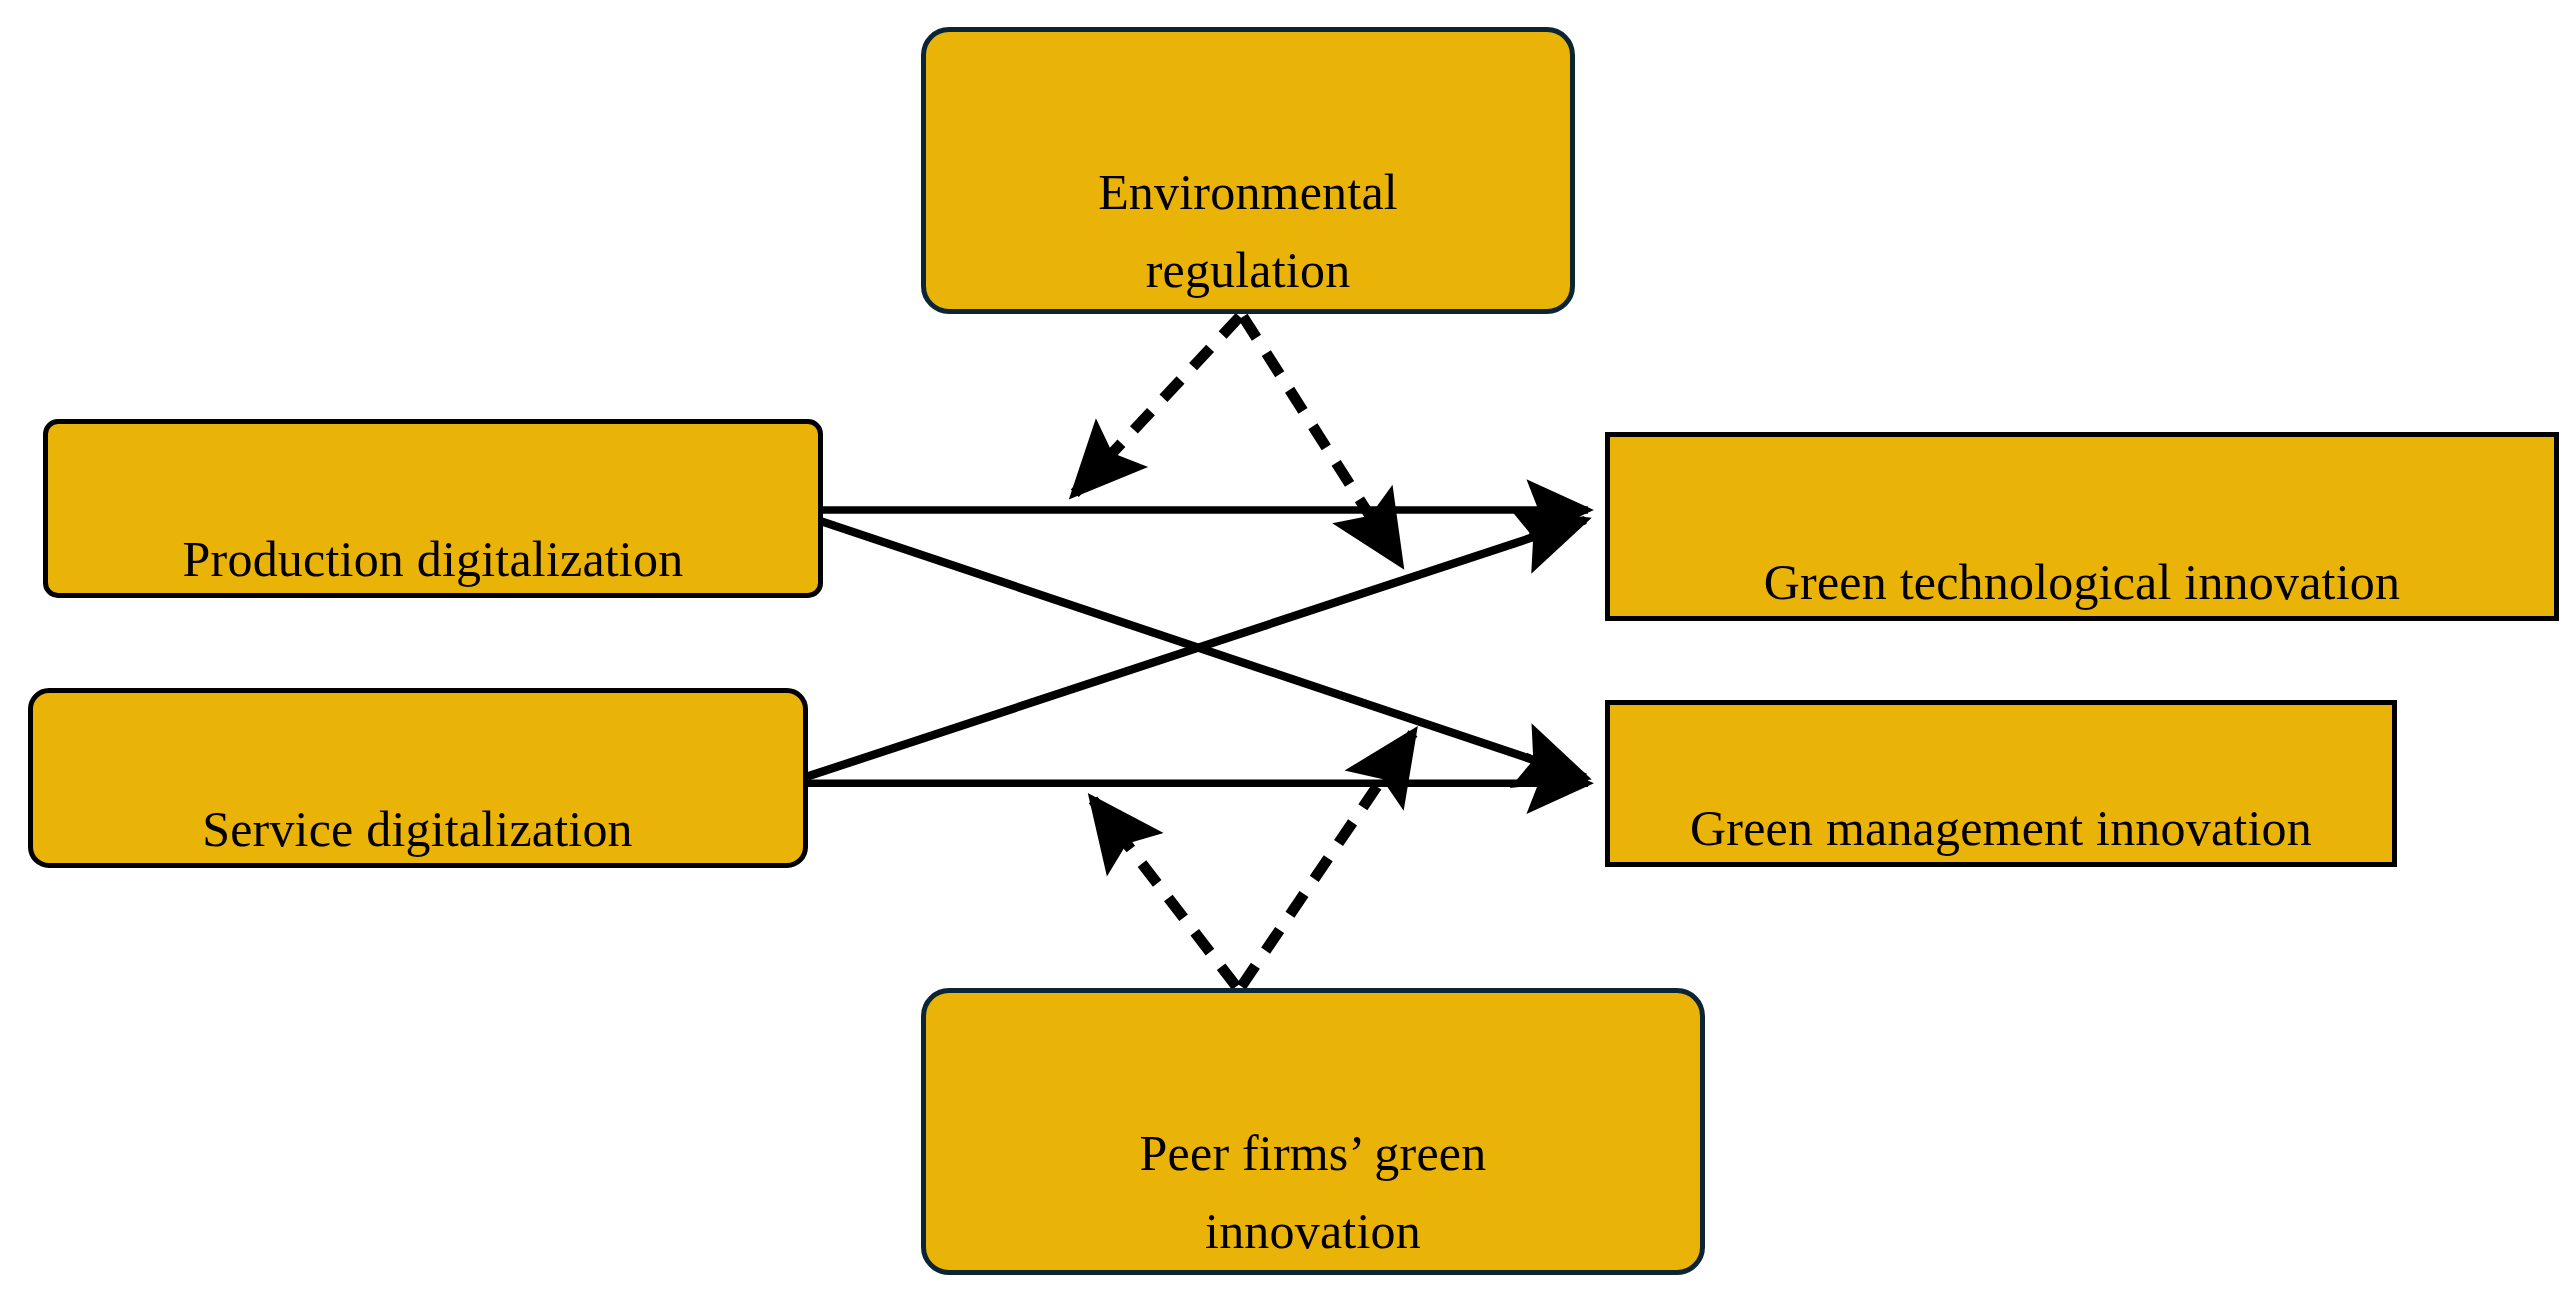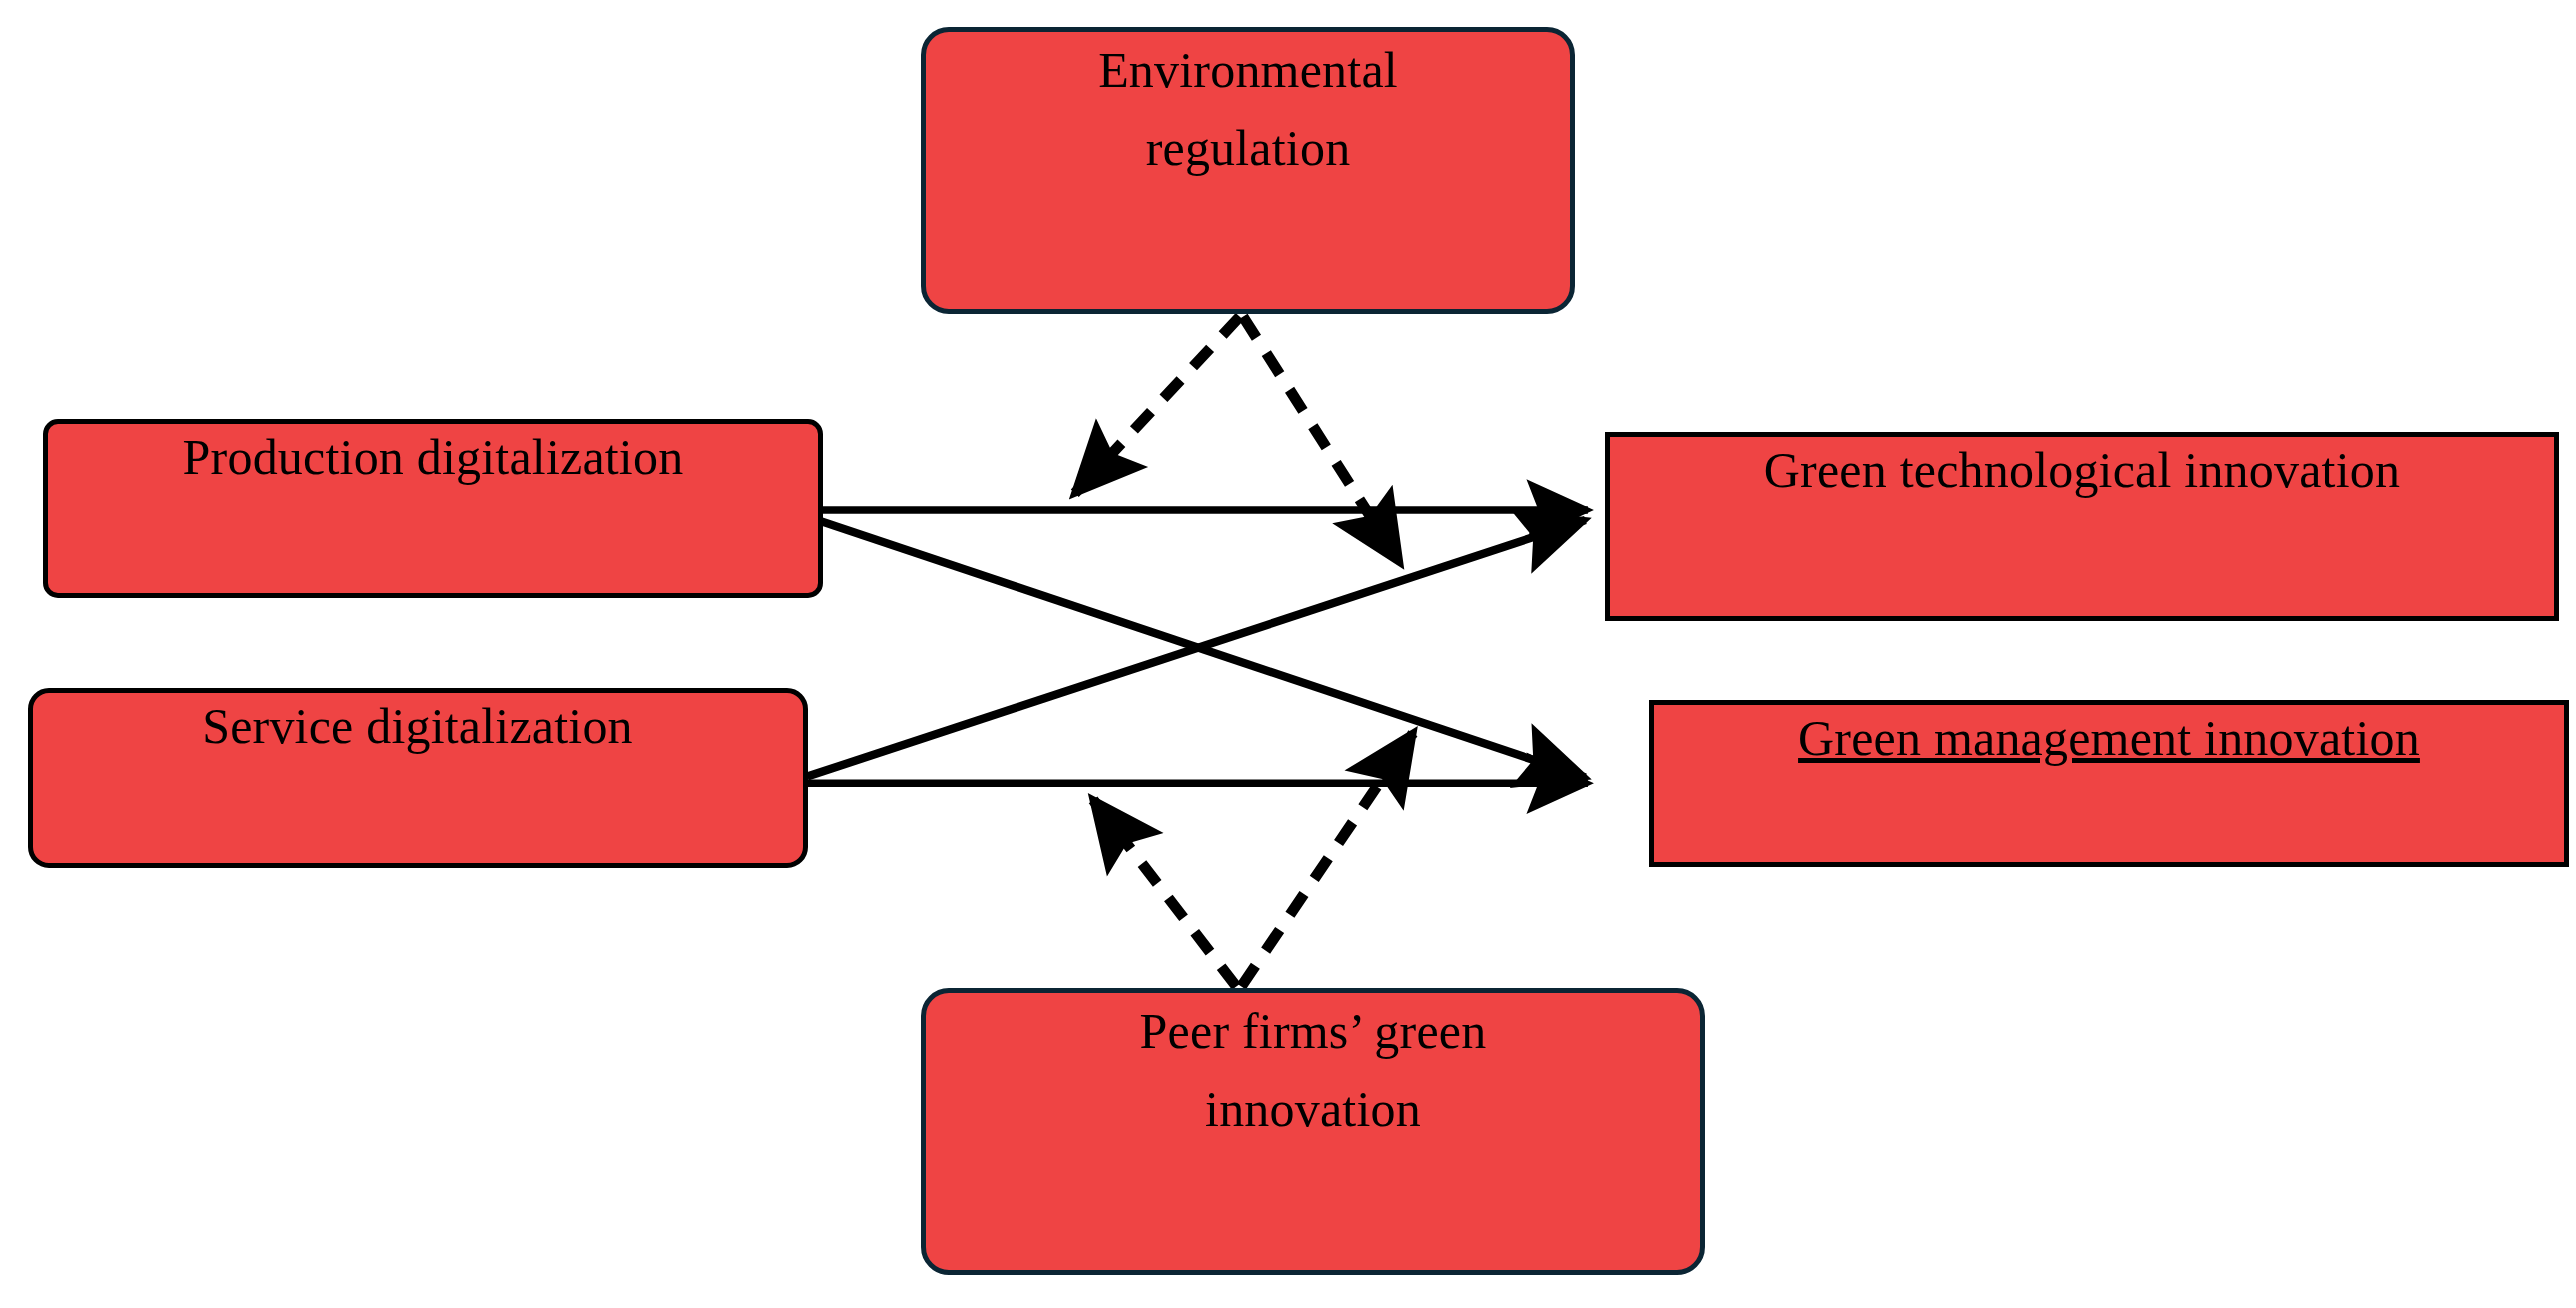--- a/index.html
+++ b/index.html
@@ -22,23 +22,23 @@
   #diagram-svg {
     position: absolute;
     left: 0;
     top: 0;
     width: 2576px;
     height: 1309px;
   }
   .node {
     position: absolute;
     box-sizing: border-box;
-    background: #ef4444;
+    background: #eab308;
     display: flex;
-    align-items: flex-start;
+    align-items: flex-end;
     justify-content: center;
     text-align: center;
     color: #000000;
     z-index: 3;
   }
   .node-rect {
     border: 5.8px solid #000000;
     border-radius: 0;
   }
   .node-round {
@@ -97,21 +97,21 @@
   </div>
 
   <div class="node node-rect" style="left:27.5px; top:688px; width:780px; height:180px;border-radius:21px;">
     <span class="node-label">Service digitalization</span>
   </div>
 
   <div class="node node-rect" style="left:1605px; top:432px; width:954px; height:189px;">
     <span class="node-label">Green technological innovation</span>
   </div>
 
-  <div class="node node-rect" style="left:1649px; top:700px; width:920px; height:167px;text-decoration:underline;">
+  <div class="node node-rect" style="left:1605px; top:700px; width:792px; height:167px;">
     <span class="node-label">Green management innovation</span>
   </div>
 
   <div class="node node-round" style="left:921px; top:27px; width:654px; height:287px;">
     <span class="node-label node-label-two-line">Environmental
 regulation</span>
   </div>
 
   <div class="node node-round" style="left:921px; top:988px; width:784px; height:287px;">
     <span class="node-label node-label-two-line">Peer firms’ green

